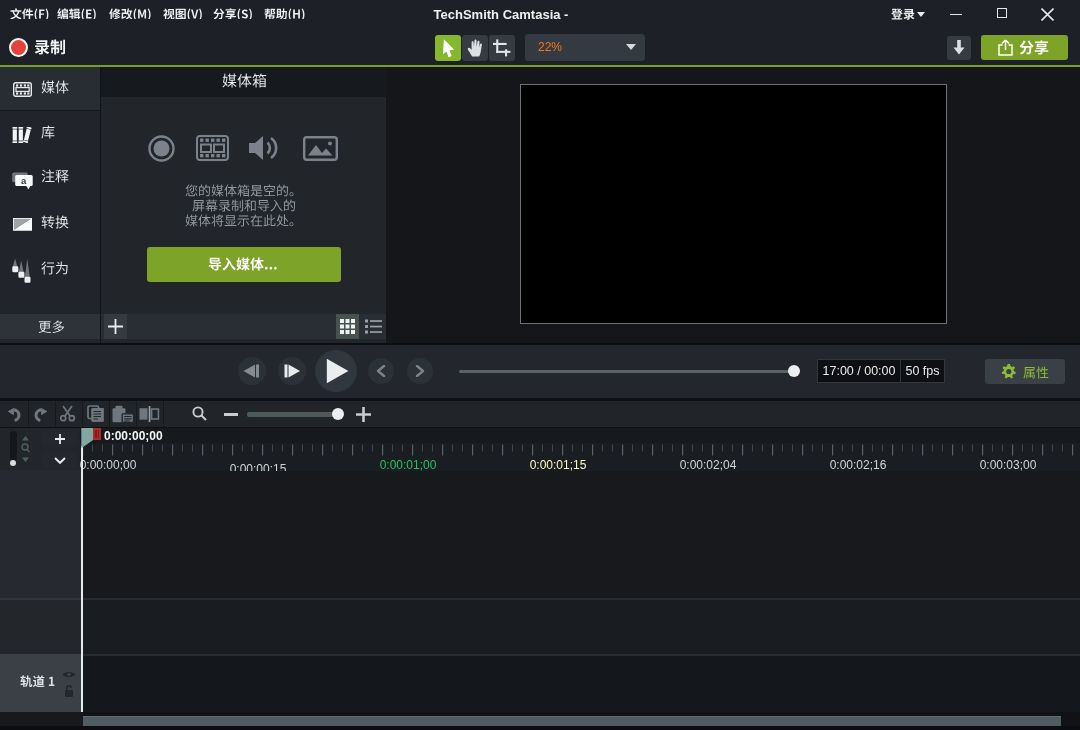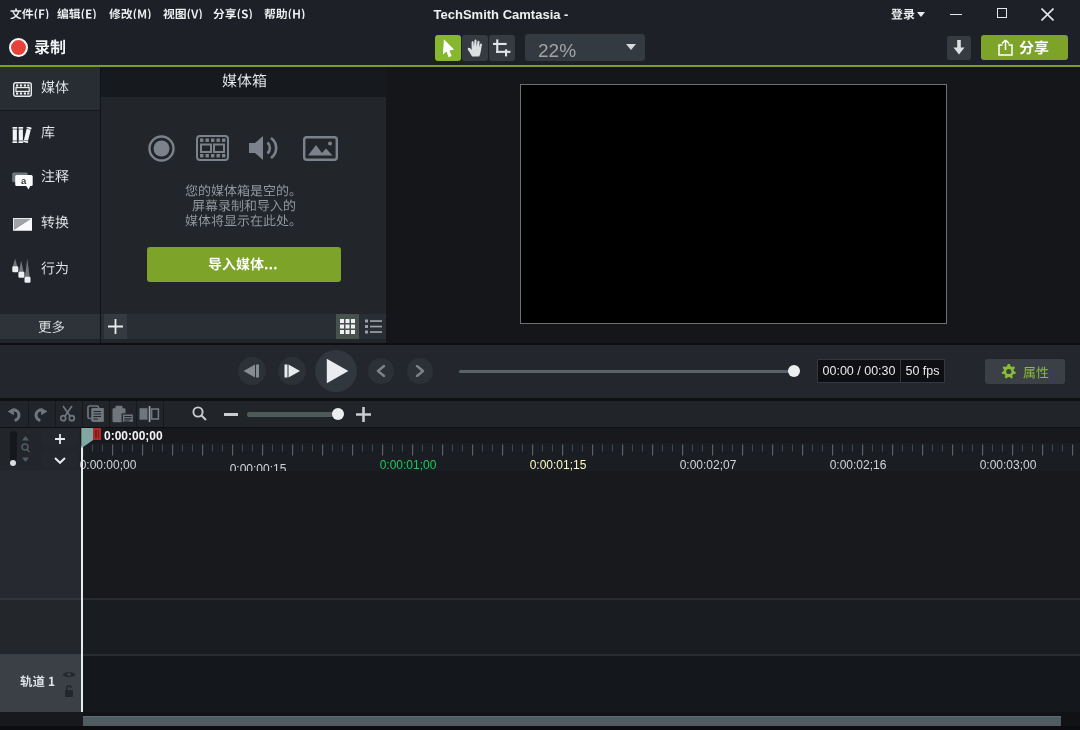--- a/index.html
+++ b/index.html
@@ -68,21 +68,21 @@
 <div class="abs" style="left:489px;top:35px;width:26px;height:26px;background:#363b42;border-radius:3px"></div>
 <svg class="abs" style="left:493px;top:39px" width="18" height="18" viewBox="0 0 18 18">
       <g fill="#e0e4e7">
         <rect x="3.2" y="0.4" width="2.1" height="13.5"></rect>
         <rect x="0" y="3.9" width="13.6" height="2.1"></rect>
         <rect x="3.2" y="11.8" width="14.2" height="2.1"></rect>
         <rect x="12" y="10.3" width="2.1" height="7.1"></rect>
       </g>
     </svg>
 <div class="abs" style="left:525px;top:34px;width:120px;height:27px;background:#343a41;border-radius:3px"></div>
-<div class="abs" style="left:538px;top:40px;color:#a3a3a3;font-size:19px">22%</div>
+<div class="abs" style="left:538px;top:40px;color:#f97316;font-size:12px">22%</div>
 <div class="abs" style="left:626px;top:44px;width:0;height:0;border-left:5.5px solid transparent;border-right:5.5px solid transparent;border-top:6px solid #d7dadd"></div>
 <div class="abs" style="left:947px;top:36px;width:24px;height:24px;background:#363b42;border-radius:3px"></div>
 <svg class="abs" style="left:953px;top:40px" width="12" height="15" viewBox="0 0 12 15">
       <path d="M4.2 0 L7.8 0 L7.8 7.5 L11.5 7.5 L6 14.5 L0.5 7.5 L4.2 7.5 Z" fill="#dde0e3"></path>
     </svg>
 <div class="abs" style="left:981px;top:35px;width:87px;height:25px;background:#7da328;border-radius:3px"></div>
 <svg class="abs" style="left:998px;top:39px" width="15" height="17" viewBox="0 0 15 17">
       <g fill="none" stroke="#fff" stroke-width="1.5">
         <path d="M4.5 6 L1 6 L1 16 L14 16 L14 6 L10.5 6"></path>
         <path d="M7.5 11 L7.5 1.2 M7.5 1 L4 4.6 M7.5 1 L11 4.6"></path>
@@ -293,21 +293,21 @@
       <path d="M8 1 L2 6 L8 11" fill="none" stroke="#7b828a" stroke-width="2.4" stroke-linecap="round" stroke-linejoin="round"></path>
     </svg>
 <div class="abs" style="left:407px;top:358px;width:26px;height:26px;border-radius:50%;background:#2c3137"></div>
 <svg class="abs" style="left:415px;top:365px" width="10" height="12" viewBox="0 0 10 12">
       <path d="M2 1 L8 6 L2 11" fill="none" stroke="#7b828a" stroke-width="2.4" stroke-linecap="round" stroke-linejoin="round"></path>
     </svg>
 <div class="abs" style="left:459px;top:370px;width:338px;height:3px;border-radius:1.5px;background:#5766645"></div>
 <div class="abs" style="left:459px;top:370px;width:338px;height:3px;border-radius:1.5px;background:#576664"></div>
 <div class="abs" style="left:788px;top:365px;width:12px;height:12px;border-radius:50%;background:#eceef0"></div>
 <div class="abs" style="left:817px;top:359px;width:84px;height:24px;background:#0d0f12;border:1px solid #33383e"></div>
-<div class="abs" style="left:817px;top:359px;width:84px;height:24px;color:#e8eaec;font-size:12.5px;line-height:24px;text-align:center">00:00 / 00:30</div>
+<div class="abs" style="left:817px;top:359px;width:84px;height:24px;color:#e8eaec;font-size:12.5px;line-height:24px;text-align:center">17:00 / 00:00</div>
 <div class="abs" style="left:900px;top:359px;width:45px;height:24px;background:#0d0f12;border:1px solid #33383e"></div>
 <div class="abs" style="left:900px;top:359px;width:45px;height:24px;color:#e8eaec;font-size:12.5px;line-height:24px;text-align:center">50 fps</div>
 <div class="abs" style="left:985px;top:359px;width:80px;height:25px;background:#3a4046;border-radius:3px"></div>
 <svg class="abs" style="left:1001px;top:364px" width="15" height="15" viewBox="0 0 15 15">
       <path d="M7.5 0 L9 0 L9.4 2 A5.6 5.6 0 0 1 11 2.9 L13 2.2 L14 3.9 L12.6 5.4 A5.6 5.6 0 0 1 12.9 7.2 L14.8 8 L14.4 9.9 L12.3 10 A5.6 5.6 0 0 1 11.2 11.5 L11.9 13.5 L10.2 14.5 L8.8 12.9 A5.6 5.6 0 0 1 6.9 12.9 L5.5 14.5 L3.7 13.6 L4.4 11.5 A5.6 5.6 0 0 1 3.3 10 L1.2 10 L0.8 8 L2.7 7.2 A5.6 5.6 0 0 1 3 5.4 L1.6 3.9 L2.7 2.2 L4.7 2.9 A5.6 5.6 0 0 1 6.2 2 L6.6 0 Z" fill="#8cbb36"></path>
       <circle cx="7.8" cy="7.5" r="2.6" fill="#3a4046"></circle>
     </svg>
 <div style="position:absolute;left:1023.0px;top:366.0px">
       <svg width="26.0" height="13.0" viewBox="0 0 26.0 13.0" style="display:block">
         <path fill="#8cbb36" d="M2.8 1.9H10.5V3H2.8ZM1.8 1.1V4.9C1.8 7 1.7 9.9 0.4 11.9C0.7 12 1.1 12.2 1.3 12.4C2.6 10.3 2.8 7.1 2.8 4.9V3.8H11.5V1.1ZM4.7 6.5H7V7.4H4.7ZM7.9 6.5H10.2V7.4H7.9ZM8.7 9.9 9.1 10.5 7.9 10.5V9.5H10.8V11.6C10.8 11.7 10.8 11.8 10.6 11.8C10.5 11.8 10 11.8 9.4 11.8C9.5 12 9.6 12.2 9.7 12.5C10.5 12.5 11 12.5 11.3 12.3C11.6 12.2 11.7 12 11.7 11.6V8.8H7.9V8H11.2V5.9H7.9V5.1C9 5 10.1 4.9 11 4.7L10.4 4.1C8.8 4.4 5.9 4.6 3.5 4.6C3.6 4.8 3.7 5.1 3.7 5.3C4.8 5.3 5.9 5.2 7 5.2V5.9H3.8V8H7V8.8H3.3V12.5H4.2V9.5H7V10.5L4.7 10.6L4.7 11.3C6 11.3 7.7 11.2 9.5 11.1L9.8 11.7L10.4 11.5C10.2 11 9.7 10.3 9.3 9.7Z M15.2 0.5V12.5H16.2V0.5ZM14 3C13.9 4 13.7 5.5 13.4 6.3L14.1 6.6C14.5 5.7 14.7 4.2 14.8 3.1ZM16.3 2.9C16.7 3.6 17.1 4.6 17.2 5.2L17.9 4.8C17.8 4.2 17.4 3.3 17 2.6ZM17.3 11.1V12H25.3V11.1H22.1V7.8H24.7V6.9H22.1V4.2H25V3.3H22.1V0.6H21.1V3.3H19.5C19.6 2.6 19.8 1.9 19.9 1.3L19 1.1C18.7 2.9 18.1 4.7 17.4 5.8C17.6 5.9 18.1 6.1 18.3 6.2C18.6 5.7 18.9 5 19.2 4.2H21.1V6.9H18.3V7.8H21.1V11.1Z"></path>
@@ -469,21 +469,21 @@
       <rect x="952.0" y="1.5" width="1" height="7" fill="#41474d"></rect>
       <rect x="962.0" y="1.5" width="1.2" height="11" fill="#5a6167"></rect>
       <rect x="972.0" y="1.5" width="1" height="7" fill="#41474d"></rect>
       <rect x="982.0" y="1.5" width="1" height="7" fill="#41474d"></rect>
       <rect x="992.0" y="1.5" width="1.2" height="11" fill="#5a6167"></rect>
     </svg>
 <div class="abs" style="left:78px;top:458px;width:60px;color:#d2d5d8;font-size:12px;text-align:center">0:00:00;00</div>
 <div class="abs" style="left:228px;top:462px;width:60px;color:#d2d5d8;font-size:12px;text-align:center">0:00:00;15</div>
 <div class="abs" style="left:378px;top:458px;width:60px;color:#22c55e;font-size:12px;text-align:center">0:00:01;00</div>
 <div class="abs" style="left:528px;top:458px;width:60px;color:#fef9c3;font-size:12px;text-align:center">0:00:01;15</div>
-<div class="abs" style="left:678px;top:458px;width:60px;color:#d2d5d8;font-size:12px;text-align:center">0:00:02;07</div>
+<div class="abs" style="left:678px;top:458px;width:60px;color:#d2d5d8;font-size:12px;text-align:center">0:00:02;04</div>
 <div class="abs" style="left:828px;top:458px;width:60px;color:#d2d5d8;font-size:12px;text-align:center">0:00:02;16</div>
 <div class="abs" style="left:978px;top:458px;width:60px;color:#d2d5d8;font-size:12px;text-align:center">0:00:03;00</div>
 <div class="abs" style="left:0;top:428px;width:80px;height:42px;background:#22262b"></div>
 <div class="abs" style="left:10px;top:431px;width:7px;height:30px;border-radius:3.5px;background:#15171b"></div>
 <div class="abs" style="left:10px;top:459.5px;width:6px;height:6px;border-radius:50%;background:#d9dcde"></div>
 <svg class="abs" style="left:20px;top:436px" width="11" height="26" viewBox="0 0 11 26">
       <g fill="#4e5e60">
         <path d="M5.5 0 L9 4.5 L2 4.5 Z"></path>
         <path d="M5.5 26 L9 21.5 L2 21.5 Z"></path>
       </g>

